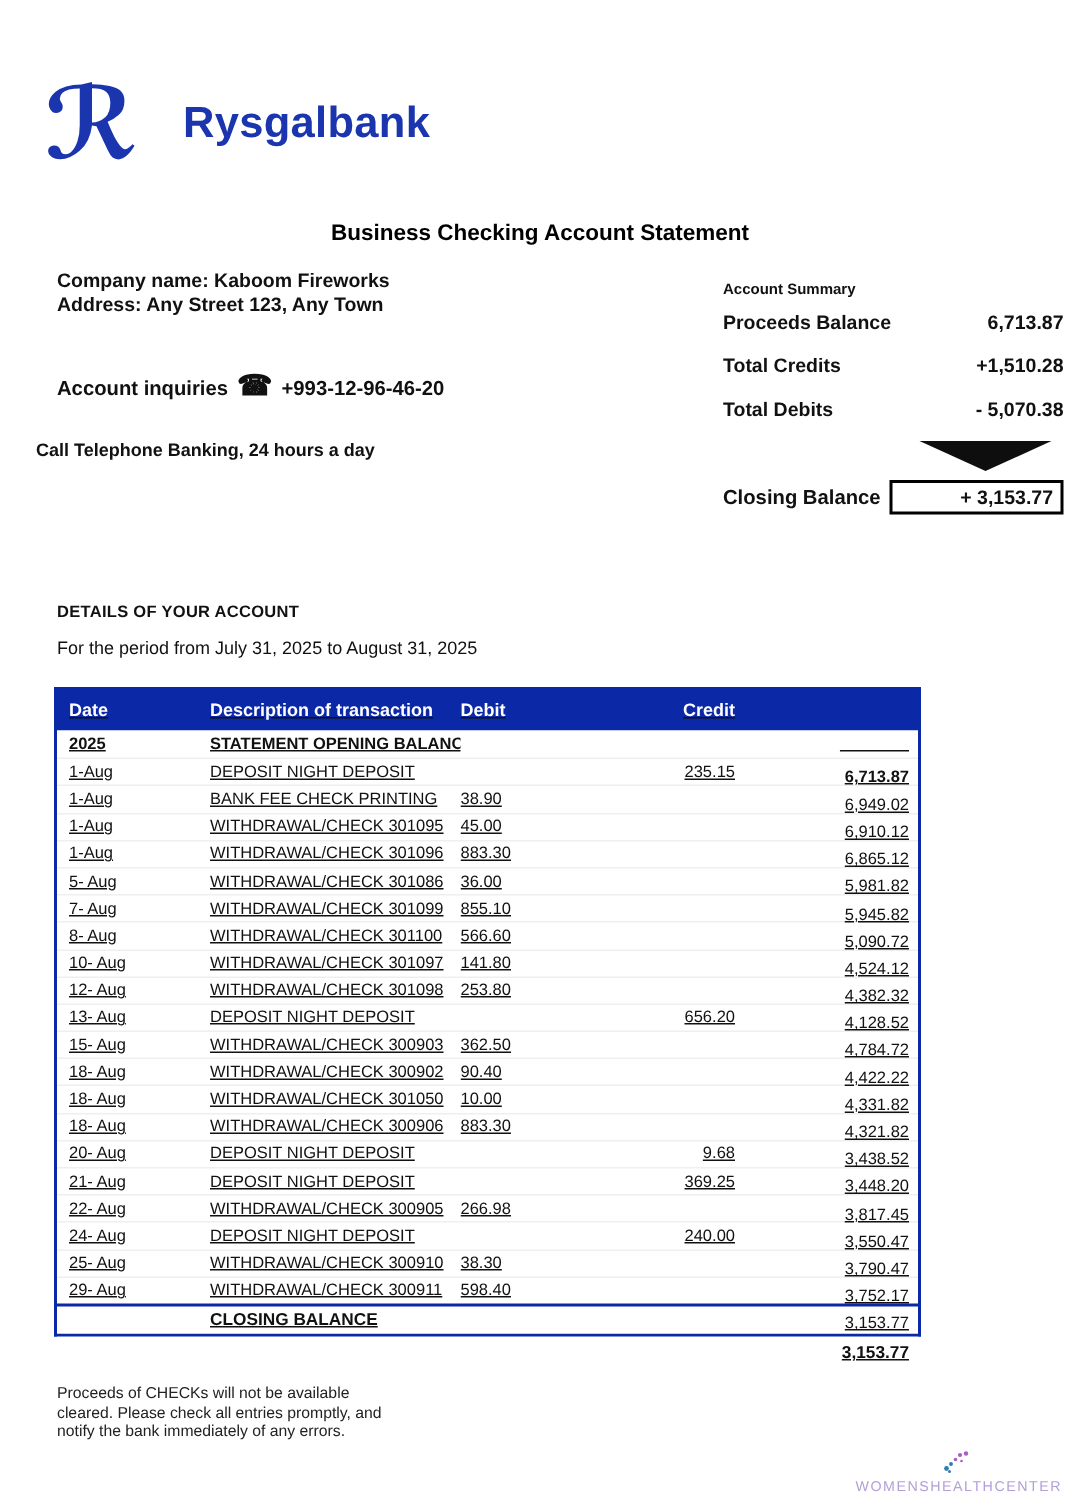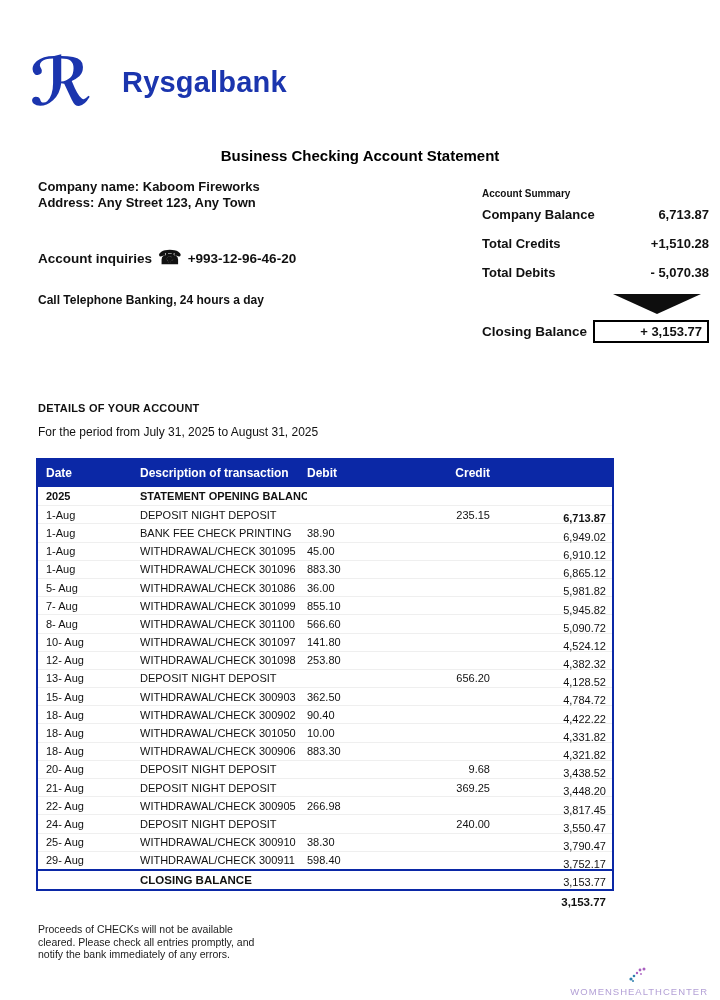--- a/index.html
+++ b/index.html
@@ -26,21 +26,21 @@
   .stmt-title {
     position:absolute; left:0; top:147px; width:720px;
     text-align:center; font-size:15px; font-weight:bold; color:#000;
   }
 
   
   .cust-line1 { position:absolute; left:38px; top:179px; font-size:13px; font-weight:bold; }
   .cust-line2 { position:absolute; left:38px; top:195px; font-size:13px; font-weight:bold; }
   .inquiries  { position:absolute; left:38px; top:249px; font-size:13.5px; font-weight:bold; display:flex; align-items:center; gap:6px; }
   .phone-icon { font-size:19px; line-height:19px; position:relative; top:-1px; }
-  .tel-banking{ position:absolute; left:38px; top:293px; font-size:12px; font-weight:bold; }
+  .tel-banking{ position:absolute; left:24px; top:293px; font-size:12px; font-weight:bold; }
 
   
   .summary { position:absolute; left:482px; top:188px; width:227px; }
   .summary-title { font-size:10px; font-weight:bold; margin-bottom:8px; }
   .summary-row { display:flex; justify-content:space-between; align-items:baseline; margin-bottom:14px; }
   .summary-row .lbl { font-size:13px; font-weight:bold; }
   .summary-row .val { font-size:13px; font-weight:bold; }
   .arrow-wrap { display:flex; justify-content:flex-end; padding-right:8px; margin-top:2px; margin-bottom:6px; }
   .down-arrow {
     width:0; height:0;
@@ -58,20 +58,21 @@
 
   
   .details-heading { position:absolute; left:38px; top:402px; font-size:11px; font-weight:bold; letter-spacing:0.2px; }
   .details-period  { position:absolute; left:38px; top:425px; font-size:12px; }
 
   
   .txn-table {
     position:absolute; left:36px; top:458px; width:578px;
     border-left:2px solid #0b28a6; border-right:2px solid #0b28a6;
     border-bottom:2px solid #0b28a6;
+    text-decoration:underline;
   }
   .thead {
     display:flex; align-items:center; height:29px;
     background:#0b28a6; color:#fff; font-size:12px; font-weight:bold;
   }
   .trow { display:flex; align-items:center; height:18.2px; font-size:11px; background:#fff; }
   .trow + .trow { border-top:1px solid #efefef; }
   .trow.bold { font-weight:bold; }
   .cell { overflow:hidden; white-space:nowrap; }
   .c-date        { width:102px; padding-left:8px; }
@@ -111,21 +112,21 @@
   <div class="inquiries">
     <span>Account inquiries</span>
     <span class="phone-icon">☎</span>
     <span>+993-12-96-46-20</span>
   </div>
   <div class="tel-banking">Call Telephone Banking, 24 hours a day</div>
 
   <div class="summary">
     <div class="summary-title">Account Summary</div>
     <div class="summary-row">
-      <span class="lbl">Company Balance</span>
+      <span class="lbl">Proceeds Balance</span>
       <span class="val">6,713.87</span>
     </div>
     <div class="summary-row">
       <span class="lbl">Total Credits</span>
       <span class="val">+1,510.28</span>
     </div>
     <div class="summary-row">
       <span class="lbl">Total Debits</span>
       <span class="val">- 5,070.38</span>
     </div>

